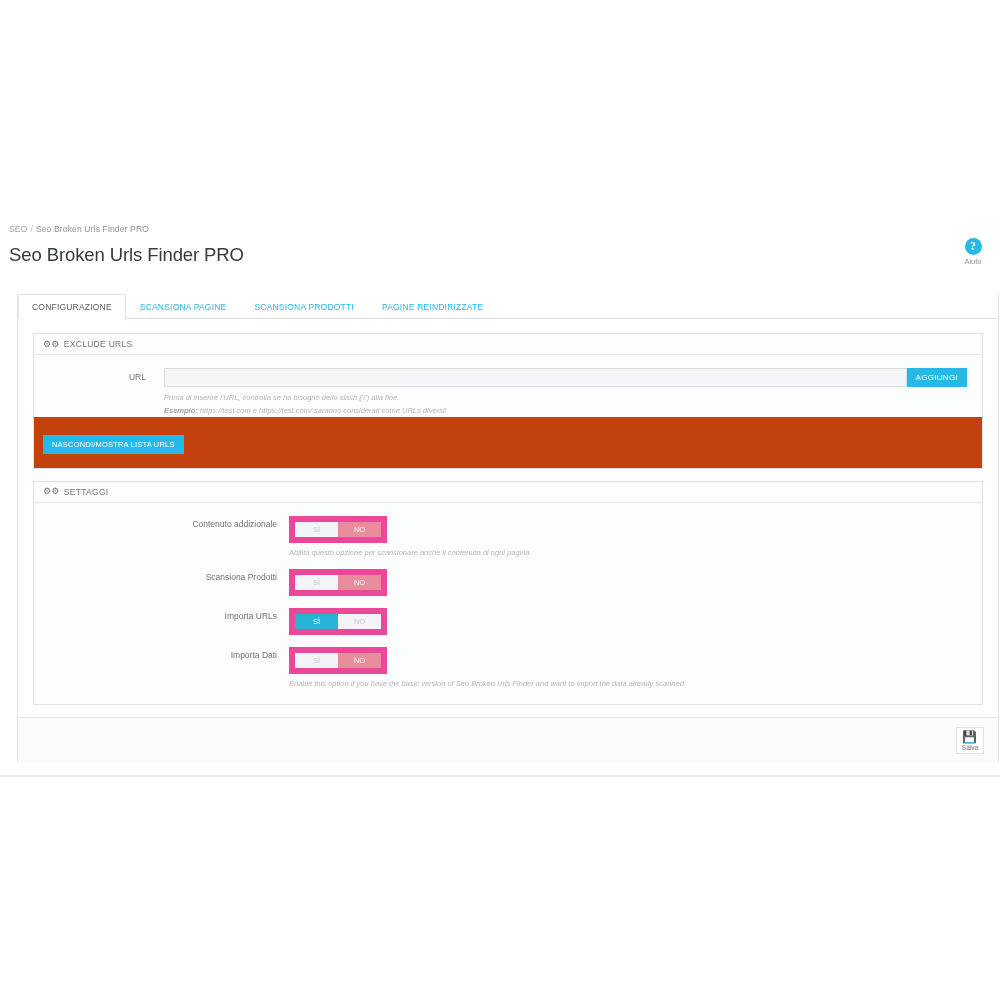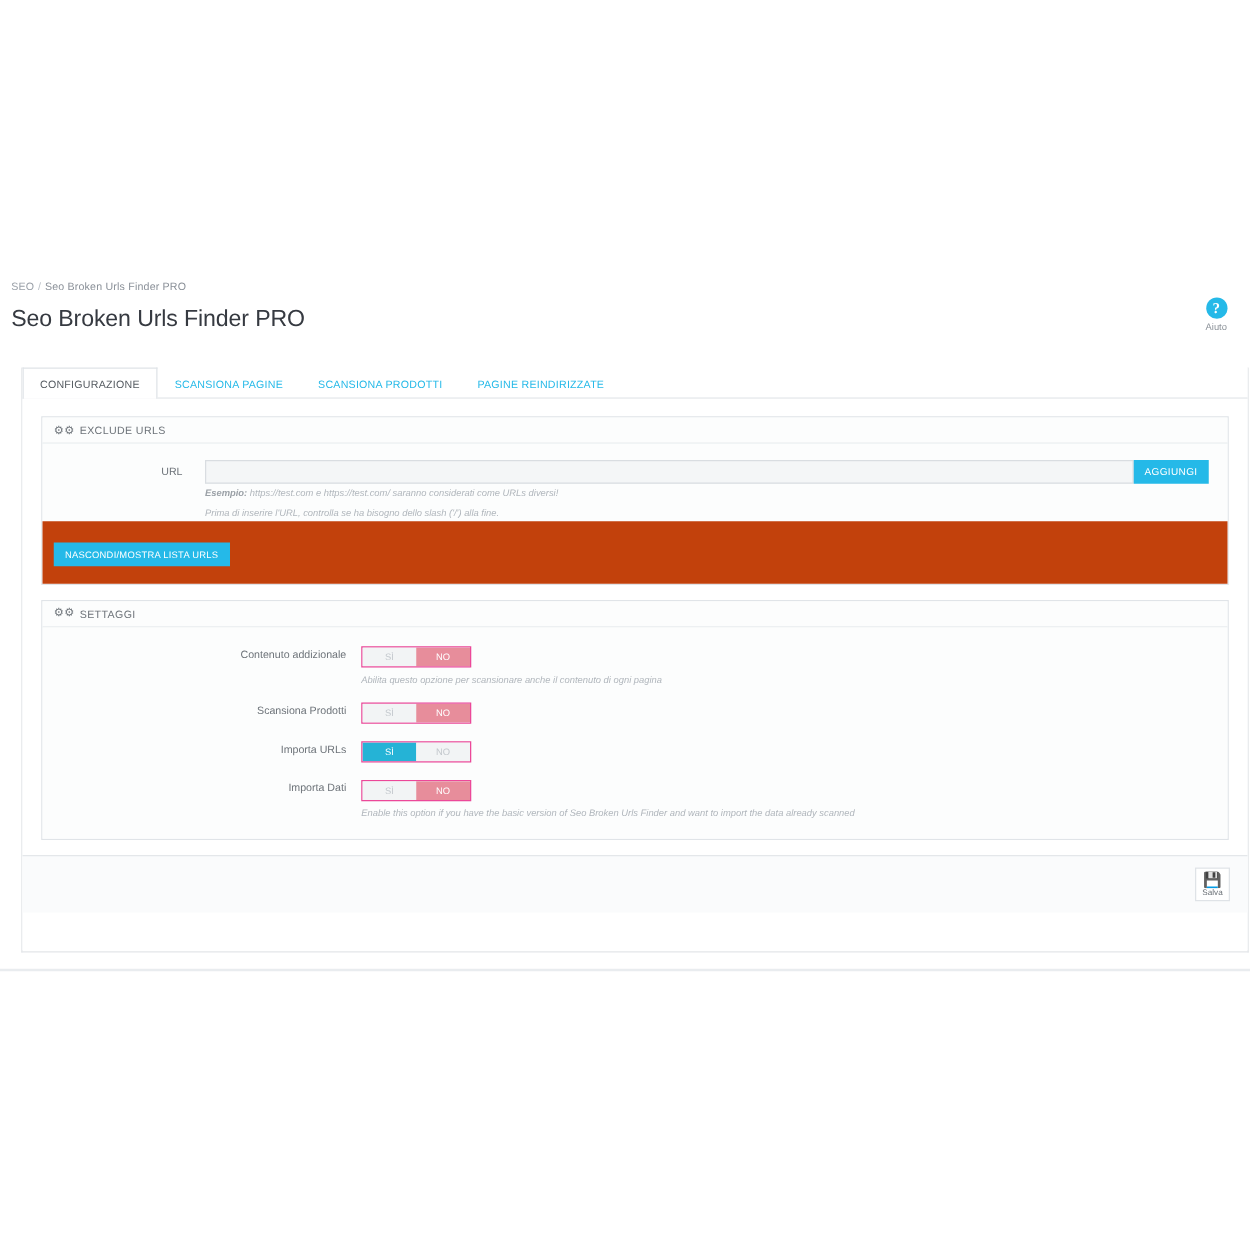--- a/index.html
+++ b/index.html
@@ -263,21 +263,21 @@
     color: #6d7379;
     padding-top: 3px;
     box-sizing: border-box;
   }
   .setting-control {
     flex: 1;
   }
 
   .switch {
     display: inline-flex;
-    border: 1px solid #ec4899;
+    border: 6px solid #ec4899;
     height: 15px;
     overflow: hidden;
     background: #f2f4f5;
   }
   .switch-opt {
     width: 43px;
     text-align: center;
     font-size: 7.5px;
     line-height: 15px;
     color: #c3c8cd;
@@ -382,25 +382,25 @@
       </div>
 
       <div class="panel-content">
         <div class="form-row">
           <div class="form-label">URL</div>
           <div class="form-control-wrap">
             <div class="input-group">
               <input class="url-input" type="text" placeholder="" style="">
               <button class="btn-add">AGGIUNGI</button>
             </div>
+            <div class="help-text">Prima di inserire l'URL, controlla se ha bisogno dello slash ('/') alla fine.</div>
             <div class="help-text" style="margin-top:2px;">
               <b>Esempio:</b>
               <span>https://test.com e https://test.com/ saranno considerati come URLs diversi!</span>
             </div>
-            <div class="help-text">Prima di inserire l'URL, controlla se ha bisogno dello slash ('/') alla fine.</div>
           </div>
         </div>
 
         <div class="panel-footer-area">
           <button class="btn-toggle-list">NASCONDI/MOSTRA LISTA URLS</button>
         </div>
       </div>
     </div>
 
     <div class="panel">

